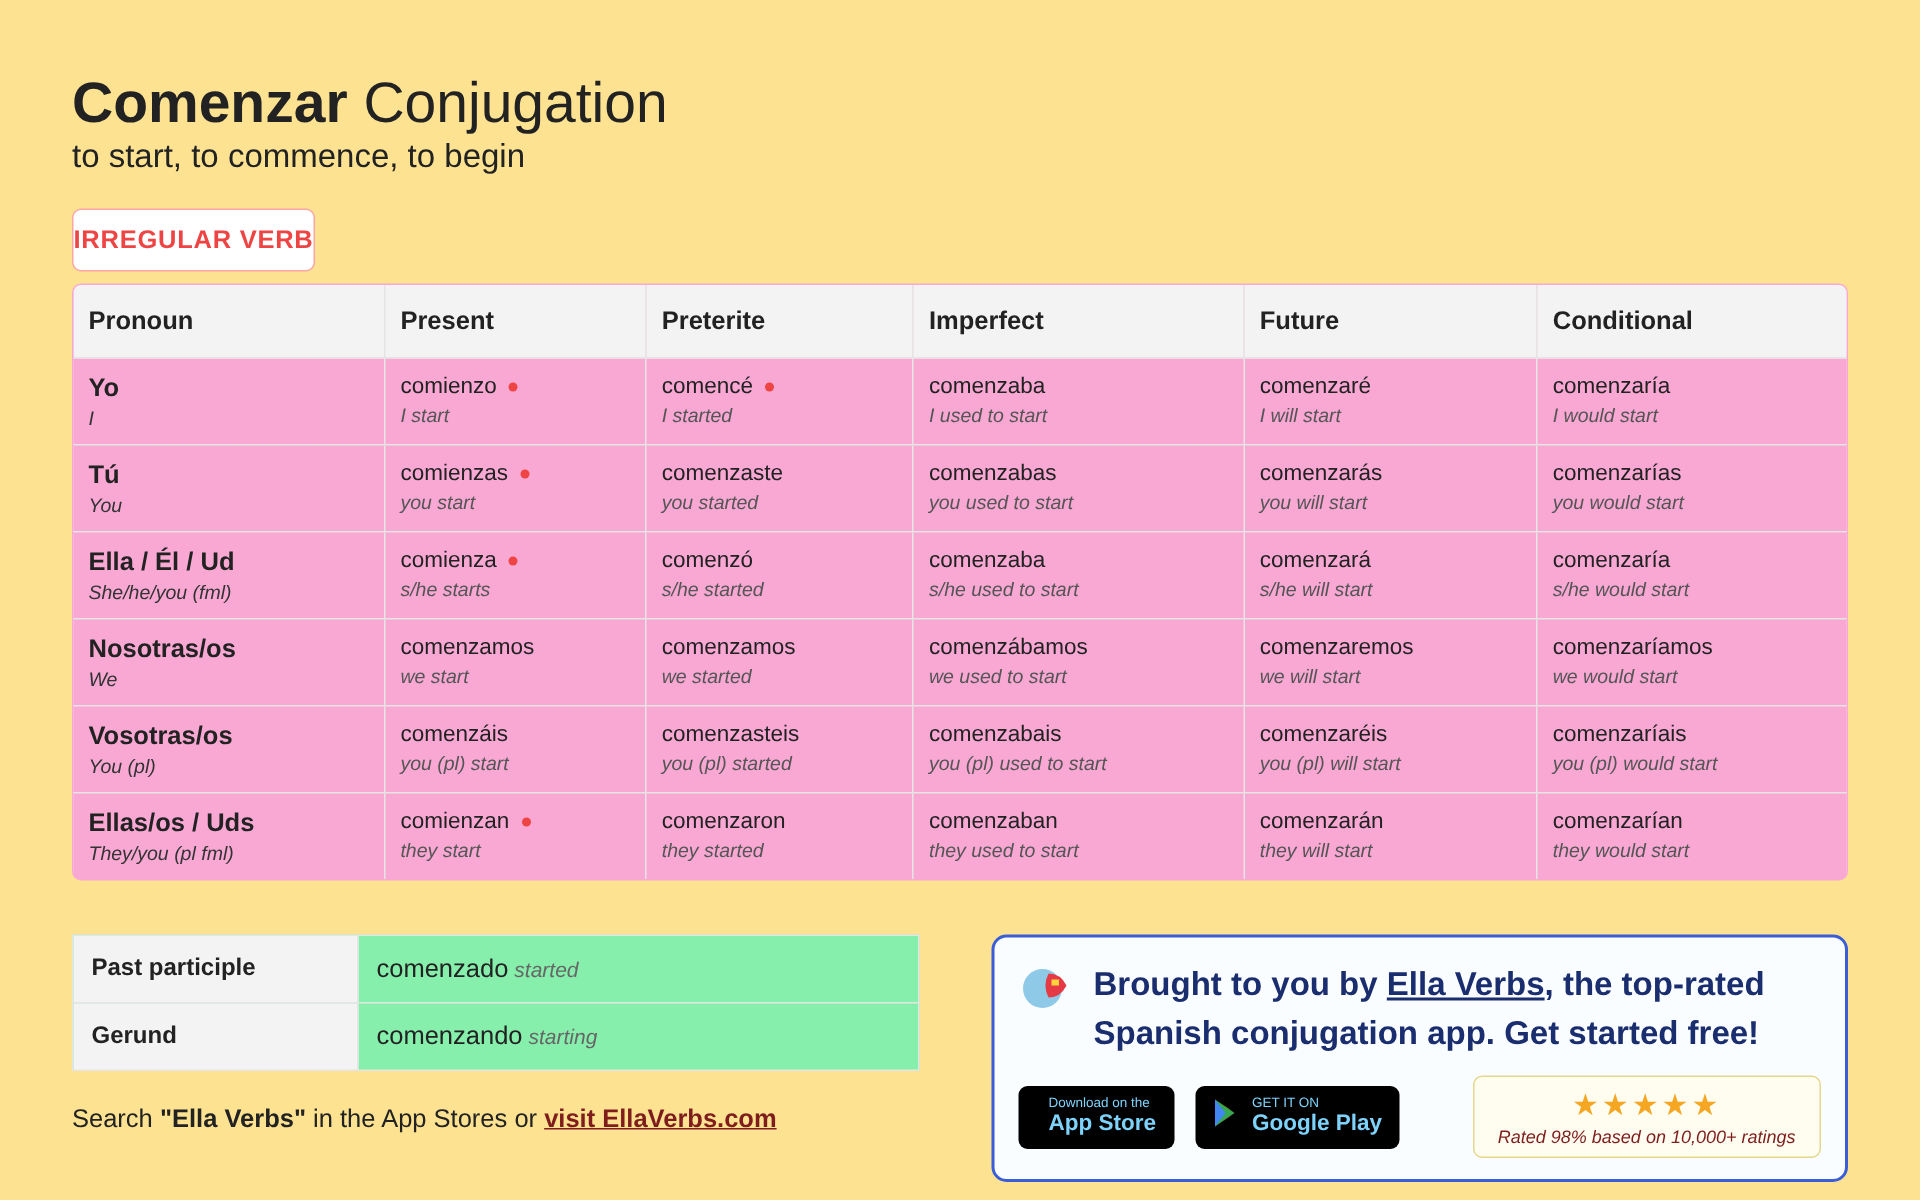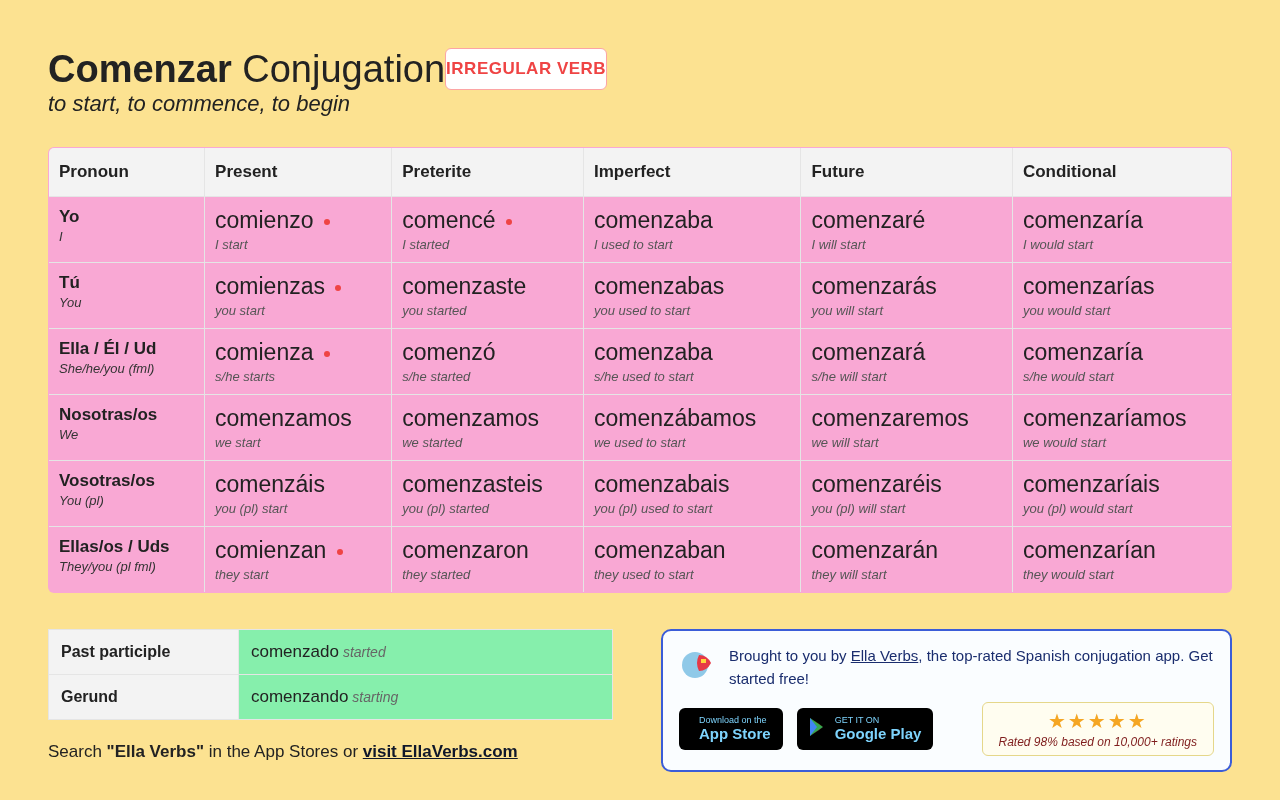--- a/index.html
+++ b/index.html
@@ -4,60 +4,60 @@
 <style>
 * { box-sizing: border-box; margin: 0; padding: 0; }
 body {
   font-family: -apple-system, BlinkMacSystemFont, "Segoe UI", Helvetica, Arial, sans-serif;
   background: #fce291;
   width: 1280px;
   height: 800px;
   padding: 48px;
   color: #222;
 }
-.header { display: flex; justify-content: flex-start; align-items: flex-start; margin-bottom: 8px; }
+.header { display: flex; justify-content: flex-start; align-items: flex-start; margin-bottom: 8px; flex-direction: column; }
 .title { font-size: 38px; font-weight: 400; }
 .title strong { font-weight: 700; }
-.subtitle { font-style: italic; font-size: 22px; margin-bottom: 22px; }
+.subtitle { font-size: 22px; margin-bottom: 22px; }
 .badge {
   background: #fff; color: #ef4444; border: 1px solid #fca5a5;
   padding: 10px 0; border-radius: 6px; font-weight: 700;
   letter-spacing: 0.5px; font-size: 17px;
 }
 .conj-table {
   width: 100%; border-collapse: collapse; background: #f9a8d4;
   border: 1px solid #e5e5e5; border-radius: 6px; overflow: hidden;
 }
 .conj-table th {
   background: #f3f3f3; text-align: left; padding: 14px 10px;
   font-weight: 700; font-size: 17px; border: 1px solid #e5e5e5;
 }
 .conj-table td {
   border: 1px solid #e5e5e5; padding: 10px 10px; vertical-align: top;
 }
 .pronoun { font-weight: 700; font-size: 17px; }
 .pronoun-sub { font-style: italic; font-size: 13px; color: #333; margin-top: 2px; }
-.conjv { font-size: 23px; font-weight: 500; }
+.conjv { font-size: 15px; font-weight: 500; }
 .gloss { font-style: italic; font-size: 13px; color: #555; margin-top: 3px; }
 .dot { display:inline-block; width:6px; height:6px; background:#ef4444; border-radius:50%; margin-left:4px; vertical-align: middle; }
 .bottom { display:flex; gap:48px; margin-top: 36px; align-items:flex-start; }
 .left-bottom { flex: 0 0 565px; }
 .mini-table { width:100%; border-collapse: collapse; background:#86efac; }
 .mini-table th { background:#f3f3f3; text-align:left; padding: 12px 12px; font-weight:700; border:1px solid #e5e5e5; width: 190px; font-size:16px;}
 .mini-table td { border:1px solid #e5e5e5; padding: 12px 12px; font-size: 17px; }
 .mini-gloss { font-style: italic; color:#666; font-size:14px; margin-left:4px;}
 .search-line { margin-top: 22px; font-size: 17px; }
-.search-line a { color:#0f172a; font-weight:700;text-align:right; }
+.search-line a { color:#7f1d1d; font-weight:700;text-align:right; }
 .promo {
   flex: 1; background:#fafdff; border: 2px solid #3b5dd8; border-radius: 10px;
   padding: 14px 16px; color: #1a2d6e;
 }
 .promo-top { display:flex; gap:10px; align-items:flex-start; }
 .promo-icon { width:40px; height:40px; flex-shrink:0; position:relative; }
-.promo-text { font-size: 15px; font-weight: 400; line-height: 1.5; }
+.promo-text { font-size: 22px; font-weight: 700; line-height: 1.5; }
 .promo-text a { color:#1a2d6e; }
 .promo-buttons { display:flex; gap: 14px; margin-top: 12px; align-items:center; }
 .store-btn { background:#000; color:#7dd3fc; border-radius:6px; padding: 6px 12px; display:flex; align-items:center; gap:8px; height:42px; }
 .store-small { font-size: 9px; line-height:1; }
 .store-big { font-size: 15px; font-weight:600; line-height:1.2; }
 .rating-box { margin-left:auto; background:#fffdf0; border:1px solid #e5d78a; border-radius:6px; padding:6px 16px; text-align:center; }
 .stars { color:#f5a623; font-size:20px; letter-spacing:2px; }
 .rating-text { font-style:italic; font-size:12px; color:#7f1d1d; margin-top:2px; }
 </style>
 </head>

